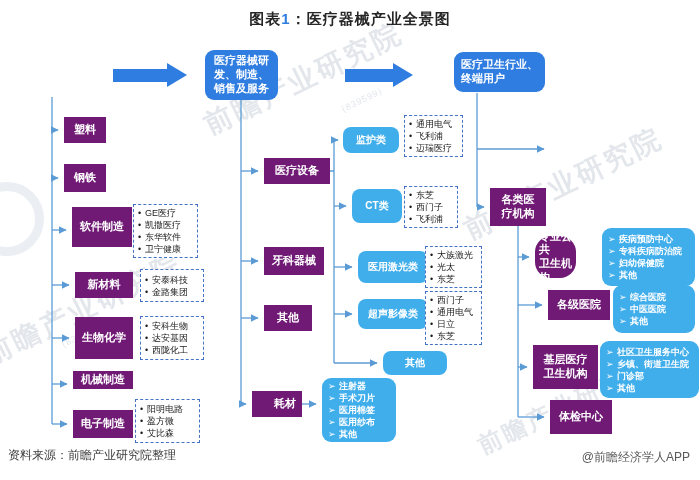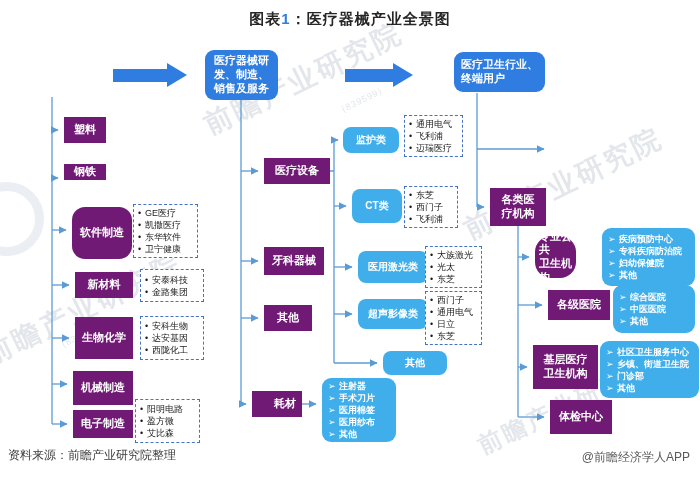--- a/index.html
+++ b/index.html
@@ -106,22 +106,22 @@
 发、制造、
 销售及服务</div>
   <div class="block-arrow" style="left:345px;top:63px;width:68px;height:24px;">
     <div class="ba-shaft"></div>
     <div class="ba-head"></div>
   </div>
   <div class="box root" style="left:432px;top:52px;width:91px;height:40px;margin-left:22px;">医疗卫生行业、
 终端用户</div>
 
   <div class="box l2" style="left:64px;top:117px;width:42px;height:26px;">塑料</div>
-  <div class="box l2" style="left:64px;top:164px;width:42px;height:16px;">钢铁</div>
-  <div class="box l2" style="left:72px;top:207px;width:60px;height:52px;border-radius:13px;">软件制造</div>
+  <div class="box l2" style="left:64px;top:164px;width:42px;height:28px;">钢铁</div>
+  <div class="box l2" style="left:72px;top:207px;width:60px;height:40px;">软件制造</div>
   <div class="dash-list" style="left:133px;top:204px;width:65px;height:54px;">
       <div class="li-row">
         <span class="marker">•</span>
         <span>GE医疗</span>
       </div>
       <div class="li-row">
         <span class="marker">•</span>
         <span>凯撒医疗</span>
       </div>
       <div class="li-row">
@@ -152,21 +152,21 @@
       </div>
       <div class="li-row">
         <span class="marker">•</span>
         <span>达安基因</span>
       </div>
       <div class="li-row">
         <span class="marker">•</span>
         <span>西陇化工</span>
       </div>
     </div>
-  <div class="box l2" style="left:73px;top:371px;width:60px;height:34px;">机械制造</div>
+  <div class="box l2" style="left:73px;top:371px;width:60px;height:18px;">机械制造</div>
   <div class="box l2" style="left:73px;top:410px;width:60px;height:28px;">电子制造</div>
   <div class="dash-list" style="left:135px;top:399px;width:65px;height:44px;">
       <div class="li-row">
         <span class="marker">•</span>
         <span>阳明电路</span>
       </div>
       <div class="li-row">
         <span class="marker">•</span>
         <span>盈方微</span>
       </div>

